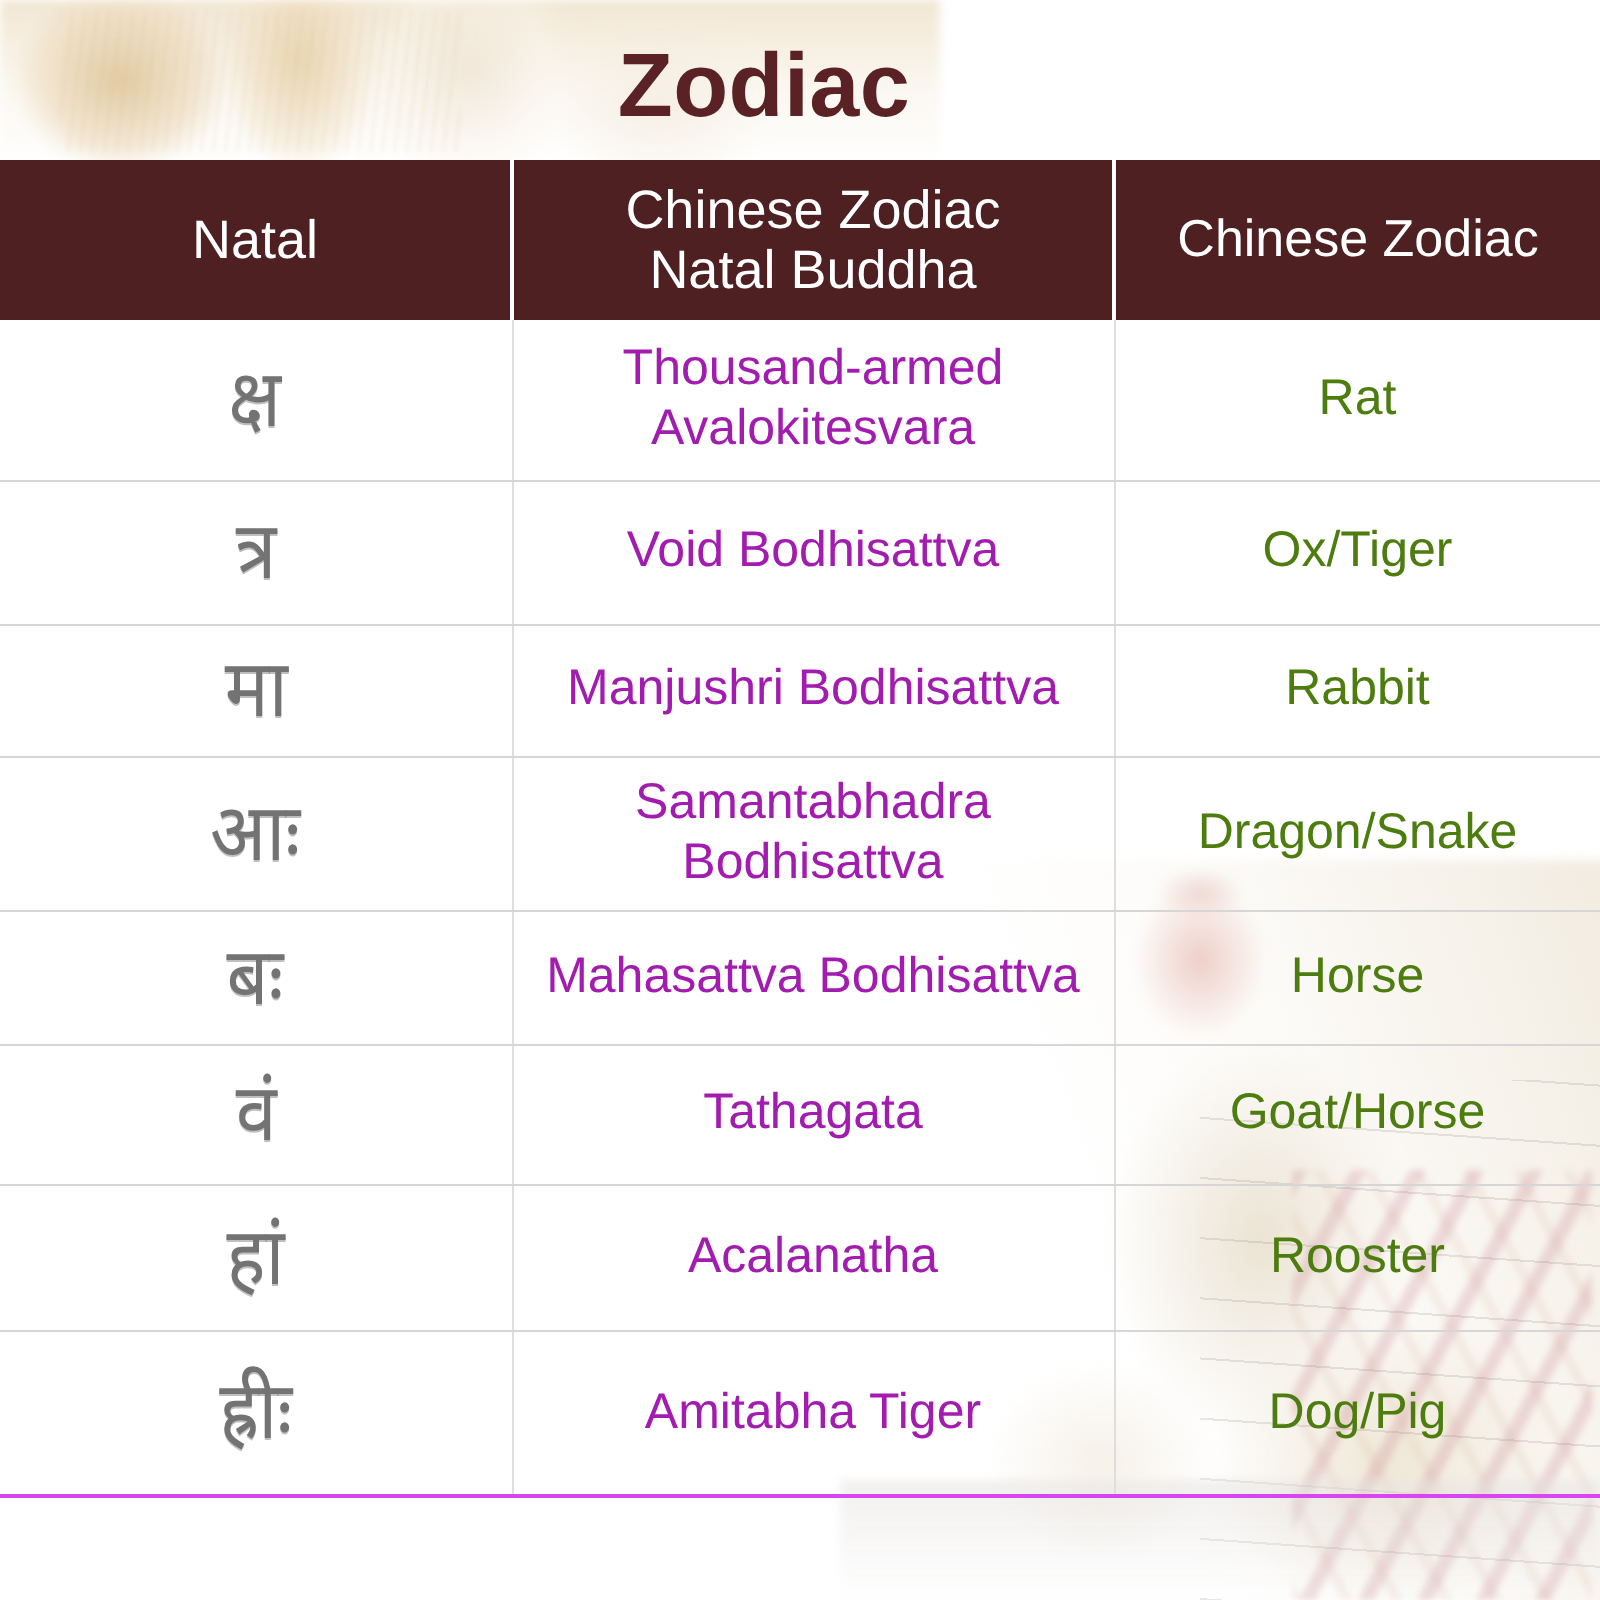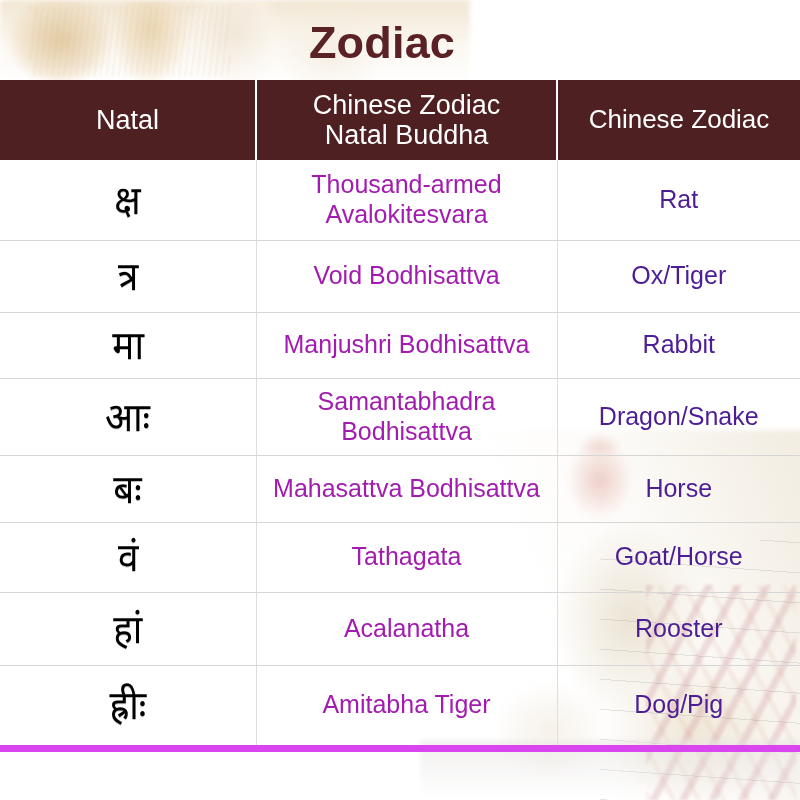--- a/index.html
+++ b/index.html
@@ -137,42 +137,42 @@
   thead th.th-zodiac { font-size: 26px; }
 
   tbody td {
     border-bottom: 1px solid #d6d6d6;
     border-right: 1px solid #dedede;
     text-align: center;
     vertical-align: middle;
     background: transparent;
   }
   tbody td:last-child { border-right: none; }
-  tbody tr:last-child td { border-bottom: 7px solid #d946ef; }
+  tbody tr:last-child td { border-bottom: 2px solid #d946ef; }
 
   td.cell-mantra {
     font-size: 40px;
-    color: #000000;
+    color: #737373;
     line-height: 1;
     font-family: "DejaVu Sans", sans-serif;
   }
   .mantra-glyph {
     display: inline-block;
     transform: scaleX(0.92);
     text-shadow: 0 1px 0 rgba(0,0,0,0.25);
   }
   td.cell-buddha {
     font-size: 25px;
     color: #a21caf;
     line-height: 1.18;
     padding: 4px 10px;
   }
   td.cell-zodiac {
     font-size: 25px;
-    color: #4c1d95;
+    color: #4d7c0f;
     line-height: 1.18;
     padding: 4px 6px;
   }
 </style>
 </head>
 <body>
 
 <div id="page">
 
   <div class="bg-layer" id="bg-top-left"></div>

